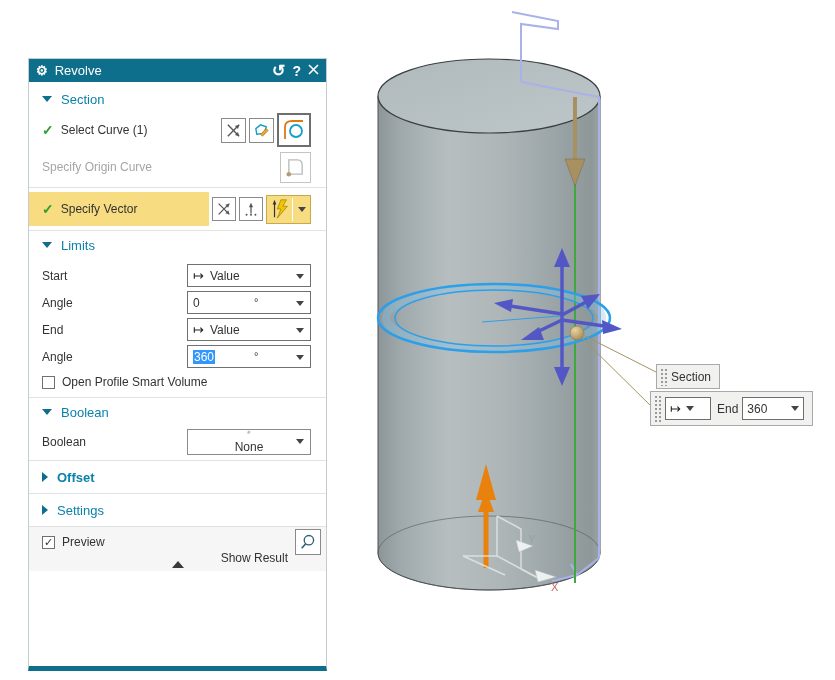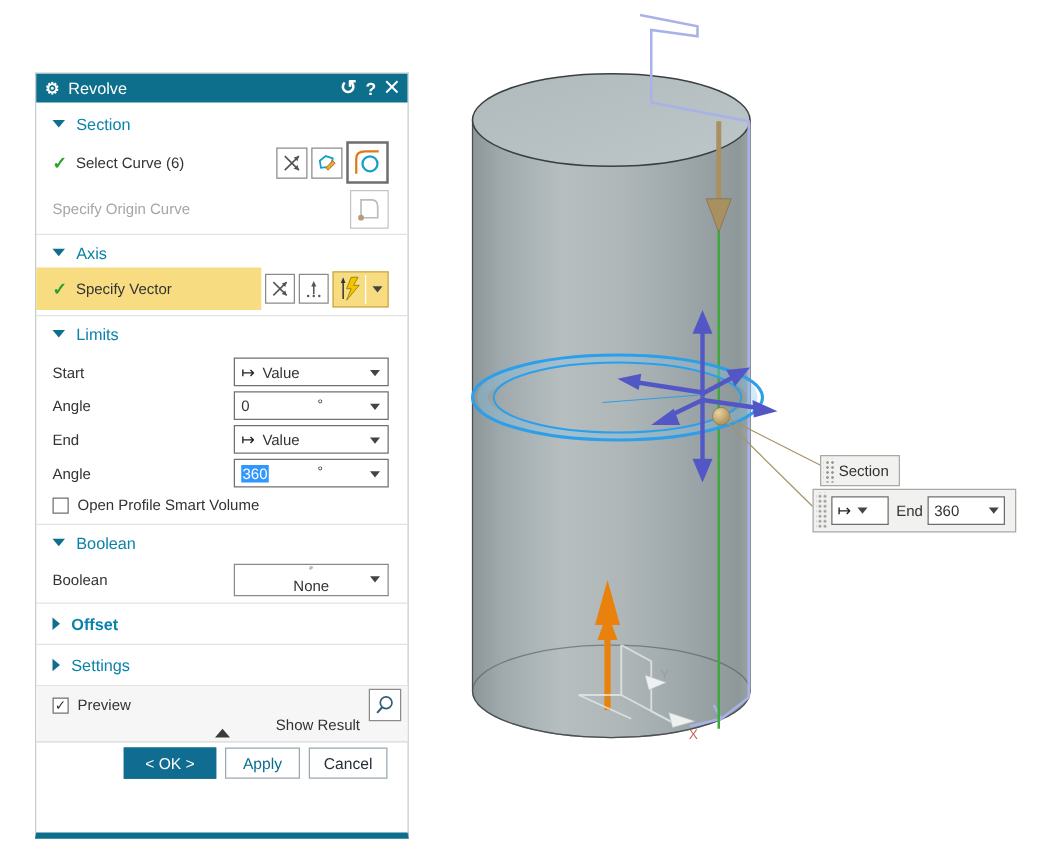--- a/index.html
+++ b/index.html
@@ -208,21 +208,21 @@
 
   <div style="padding-top:6px;"></div>
 
   <div class="grp-header">
     <span class="tri-open"></span>
     <span>Section</span>
   </div>
 
   <div class="row" style="height:40px;">
     <span class="check">✓</span>
-    <span>Select Curve (6)</span>
+    <span>Select Curve (1)</span>
     <span class="grow"></span>
     <span class="icon-btn sz25">
       <svg width="17" height="17" viewBox="0 0 18 18">
         <path d="M3,15 L15,3 M3,3 L15,15" stroke="#555" stroke-width="1.4" fill="none"></path>
         <polygon points="15,3 10.5,4.2 13.8,7.5" fill="#555"></polygon>
         <polygon points="15,15 10.5,13.8 13.8,10.5" fill="#555"></polygon>
       </svg>
     </span>
     <span class="icon-btn sz25">
       <svg width="17" height="17" viewBox="0 0 18 18">
@@ -244,24 +244,20 @@
     <span class="icon-btn lite-border">
       <svg width="21" height="21" viewBox="0 0 22 22">
         <path d="M4,3 L13,3 Q18,3 18,9 L18,18 L4,18 Z" fill="none" stroke="#b8bcbc" stroke-width="1.4"></path>
         <circle cx="4" cy="18" r="2.4" fill="#b89878"></circle>
       </svg>
     </span>
   </div>
 
   <div class="divider"></div>
 
-  <div class="grp-header">
-    <span class="tri-open"></span>
-    <span>Axis</span>
-  </div>
 
   <div class="row" style="height:36px; padding-left:0;">
     <div class="hl-band grow" style="padding-left:13px;">
       <span class="check">✓</span>
       <span>Specify Vector</span>
     </div>
     <span class="icon-btn" style="width:24px;height:24px;">
       <svg width="16" height="16" viewBox="0 0 18 18">
         <path d="M3,15 L15,3 M3,3 L15,15" stroke="#555" stroke-width="1.4" fill="none"></path>
         <polygon points="15,3 10.5,4.2 13.8,7.5" fill="#555"></polygon>
@@ -386,18 +382,13 @@
         <circle cx="11" cy="8" r="5.2" fill="none" stroke="#2e5f75" stroke-width="1.5"></circle>
         <path d="M7.5,12 L3,17" stroke="#2e5f75" stroke-width="1.8"></path>
       </svg>
     </span>
   </div>
 
   <div class="collapse-strip footer-strip">
     <span class="tri-up"></span>
   </div>
 
-  <div id="btn-row">
-    <button class="btn btn-ok">&lt; OK &gt;</button>
-    <button class="btn btn-apply">Apply</button>
-    <button class="btn btn-cancel">Cancel</button>
-  </div>
 </div>
 
 </body></html>

